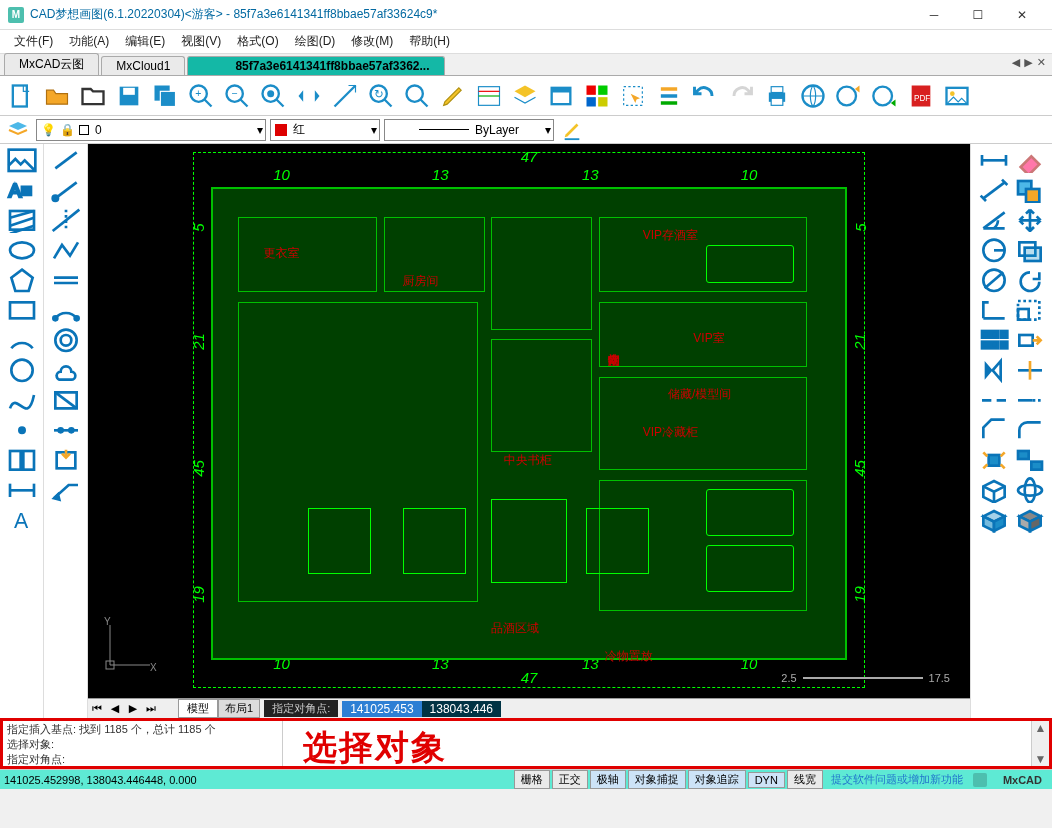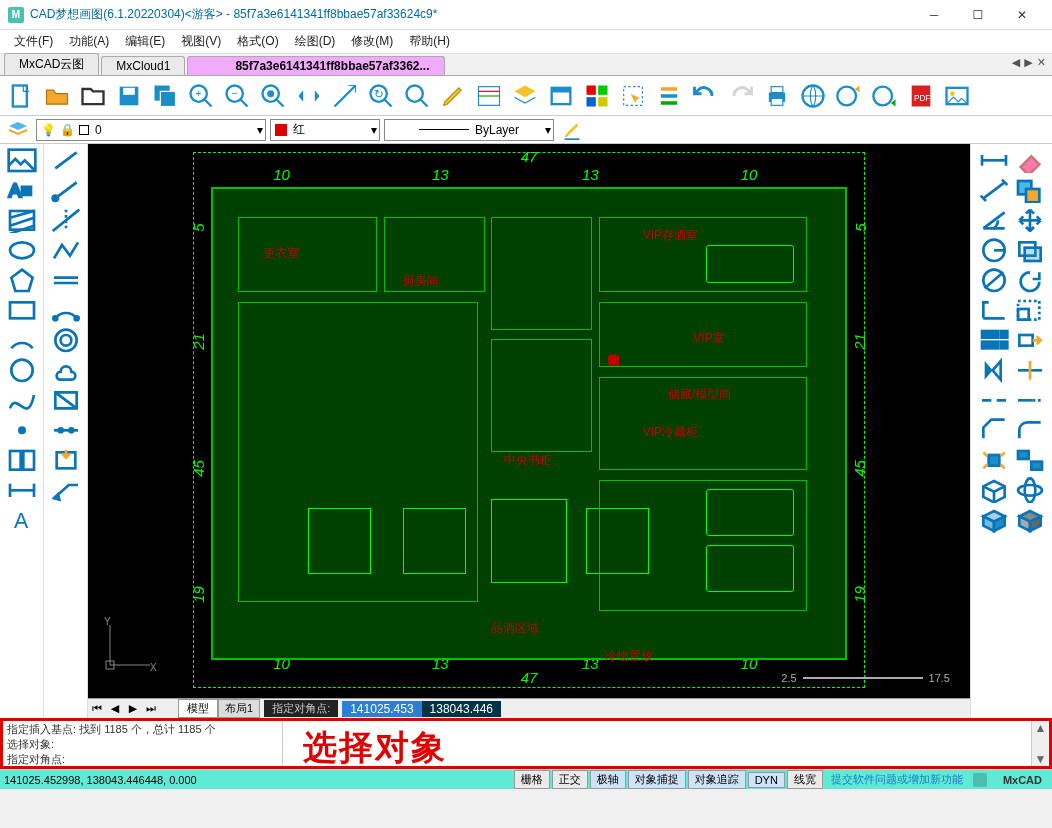--- a/index.html
+++ b/index.html
@@ -5,21 +5,21 @@
   * { margin: 0; padding: 0; box-sizing: border-box; }
   body { font-family: "Microsoft YaHei", Arial, sans-serif; font-size: 12px; background: #f0f0f0; overflow: hidden; width: 1052px; height: 828px; position: relative; }
   .titlebar { height: 30px; display: flex; align-items: center; padding: 0 8px; background: #fff; border-bottom: 1px solid #ddd; }
   .title-icon { width: 16px; height: 16px; background: #4dbfae; border-radius: 2px; margin-right: 6px; display:flex;align-items:center;justify-content:center;color:#fff;font-weight:bold;font-size:10px;}
   .title-text { flex: 1; color: #0369a1; font-size: 12px; }
   .winbtn { width: 44px; height: 28px; display: flex; align-items: center; justify-content: center; color: #333; }
   .menubar { height: 24px; display: flex; align-items: center; background: #fff; padding-left: 6px; border-bottom: 1px solid #ddd; }
   .menuitem { padding: 2px 8px; color: #222; }
   .tabs { height: 22px; display: flex; align-items: flex-end; background: #f0f0f0; border-bottom: 1px solid #aaa; padding-left: 4px; position:relative;}
   .tab { padding: 2px 14px; border: 1px solid #aaa; border-bottom: none; background: #eaeaea; margin-right: 2px; border-radius: 3px 3px 0 0; font-size:12px; }
-  .tab.active { background: #f0abfc; font-weight: bold; padding-left: 47px; }
+  .tab.active { background: #14b8a6; font-weight: bold; padding-left: 47px; }
   .tab-arrows{position:absolute;right:6px;top:2px;display:flex;gap:4px;color:#555;font-size:11px;}
   .main-toolbar { height: 40px; background: #fff; display: flex; align-items: center; padding: 2px 4px; gap: 2px; border-bottom: 1px solid #ccc;}
   .tb-icon { width: 34px; height: 34px; display: flex; align-items: center; justify-content: center; }
   .tb-icon svg { width: 28px; height: 28px; }
   .prop-bar { height: 28px; background: #fff; display: flex; align-items: center; gap: 4px; padding: 0 4px; border-bottom: 1px solid #ccc;}
   .layer-btn{width:28px;height:24px;display:flex;align-items:center;justify-content:center;}
   .combo { height: 22px; border: 1px solid #888; background: #fff; display: flex; align-items: center; padding: 0 4px; font-size: 12px; position:relative;}
   .combo .drop{position:absolute;right:2px;}
   .workspace { display: flex; height: 574px; }
   .palette-col { width: 44px; background: #fff; border-right: 1px solid #ddd; display: flex; flex-direction: column; align-items: center; padding-top: 4px; gap: 6px;}

